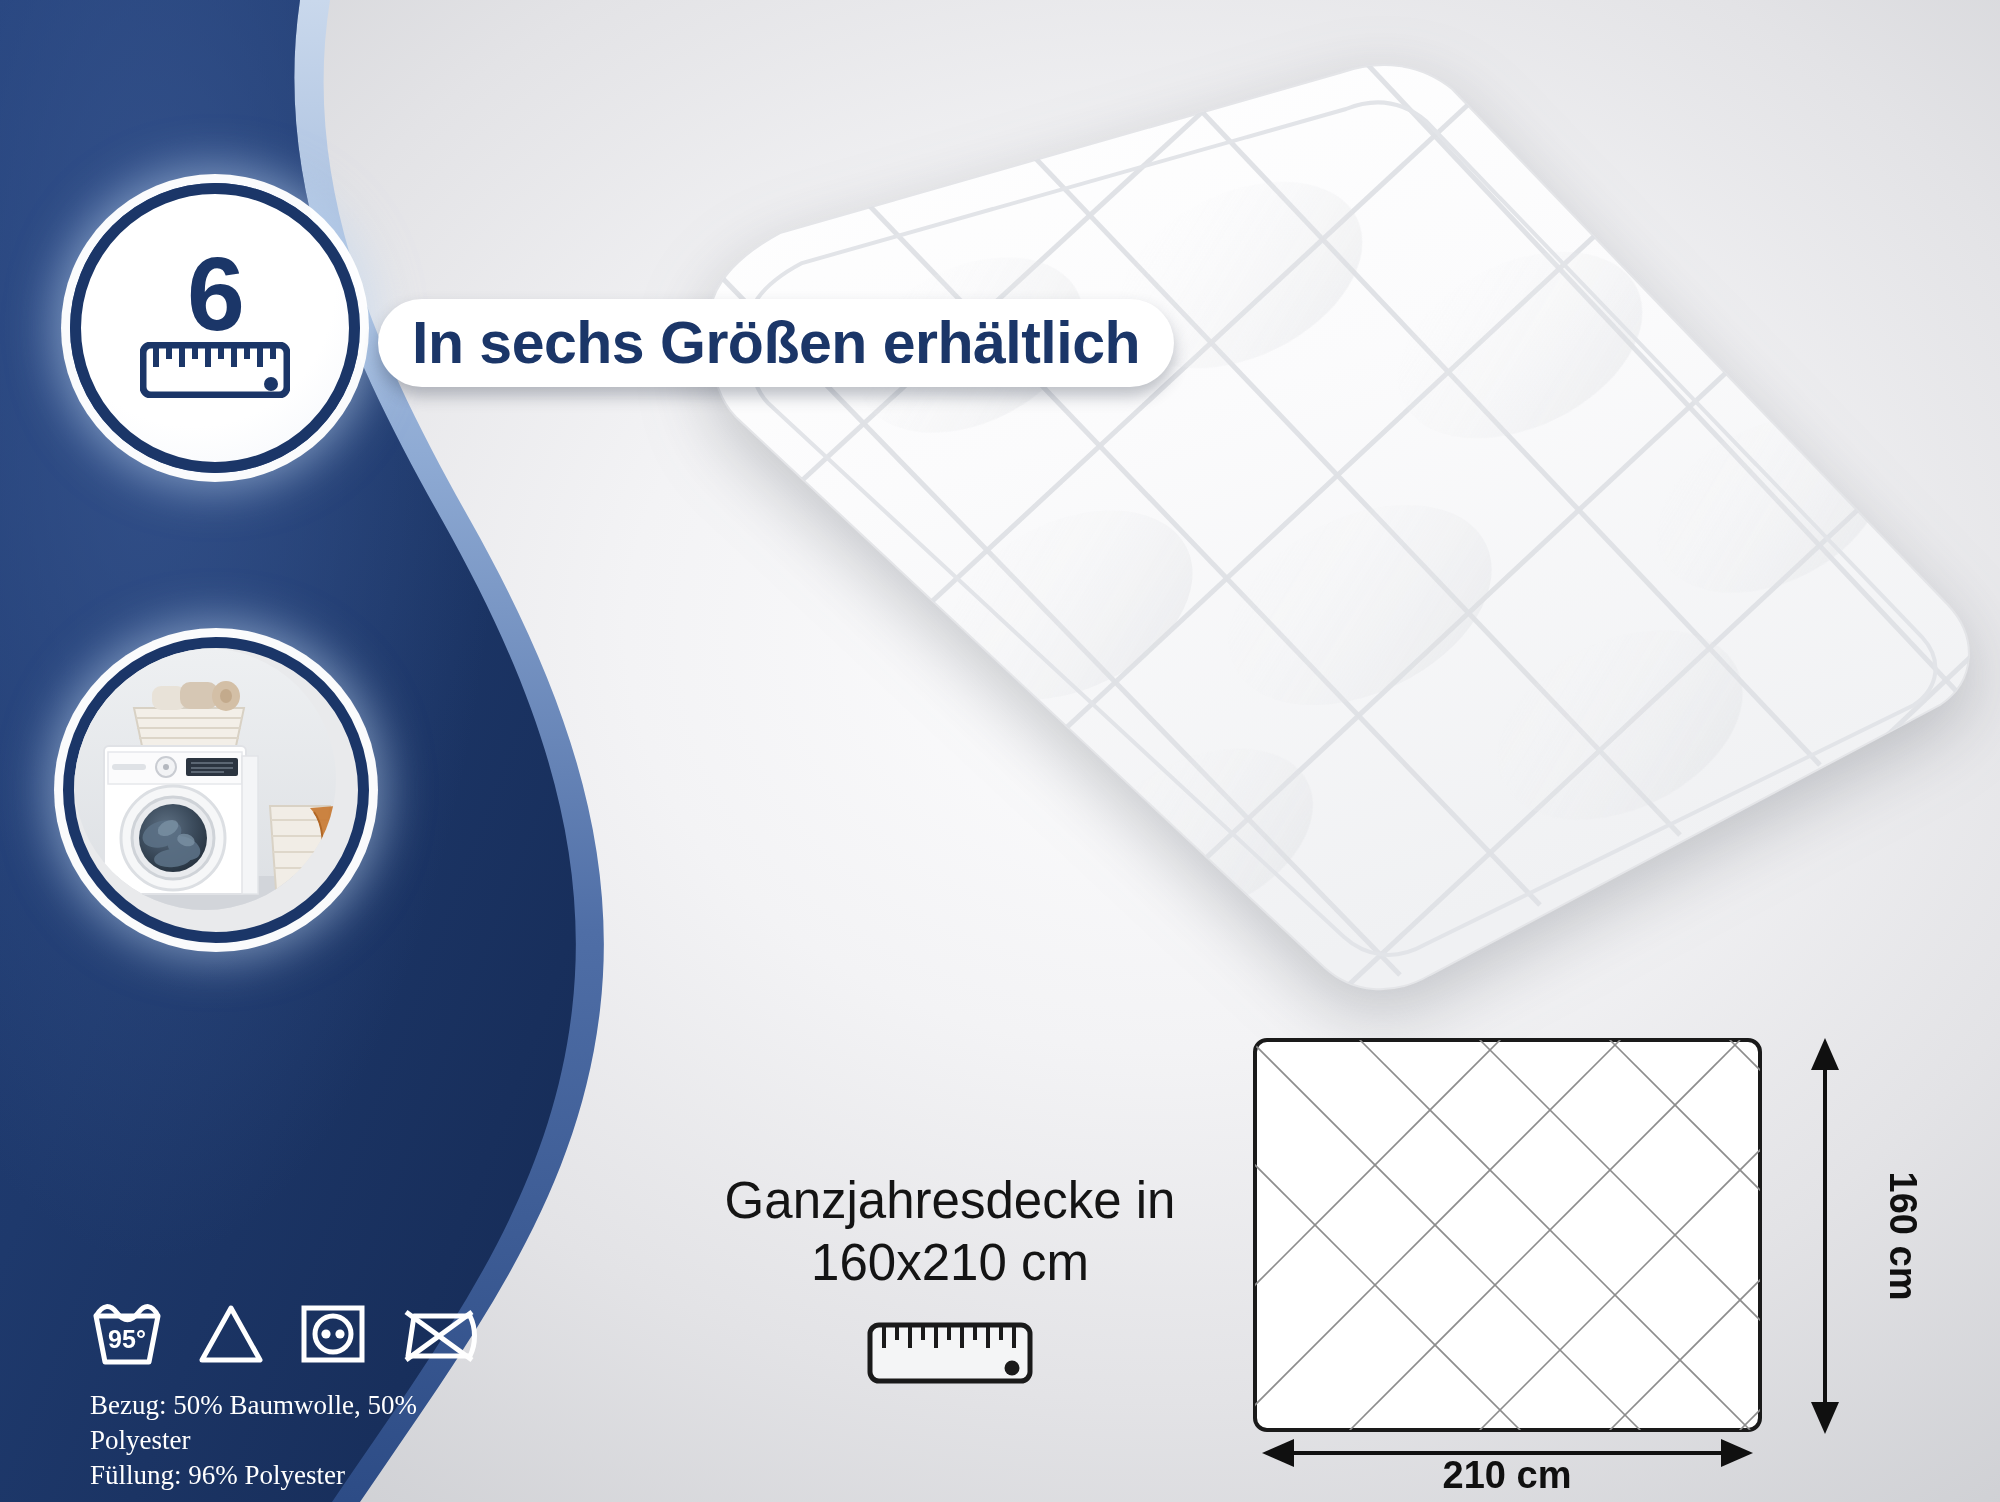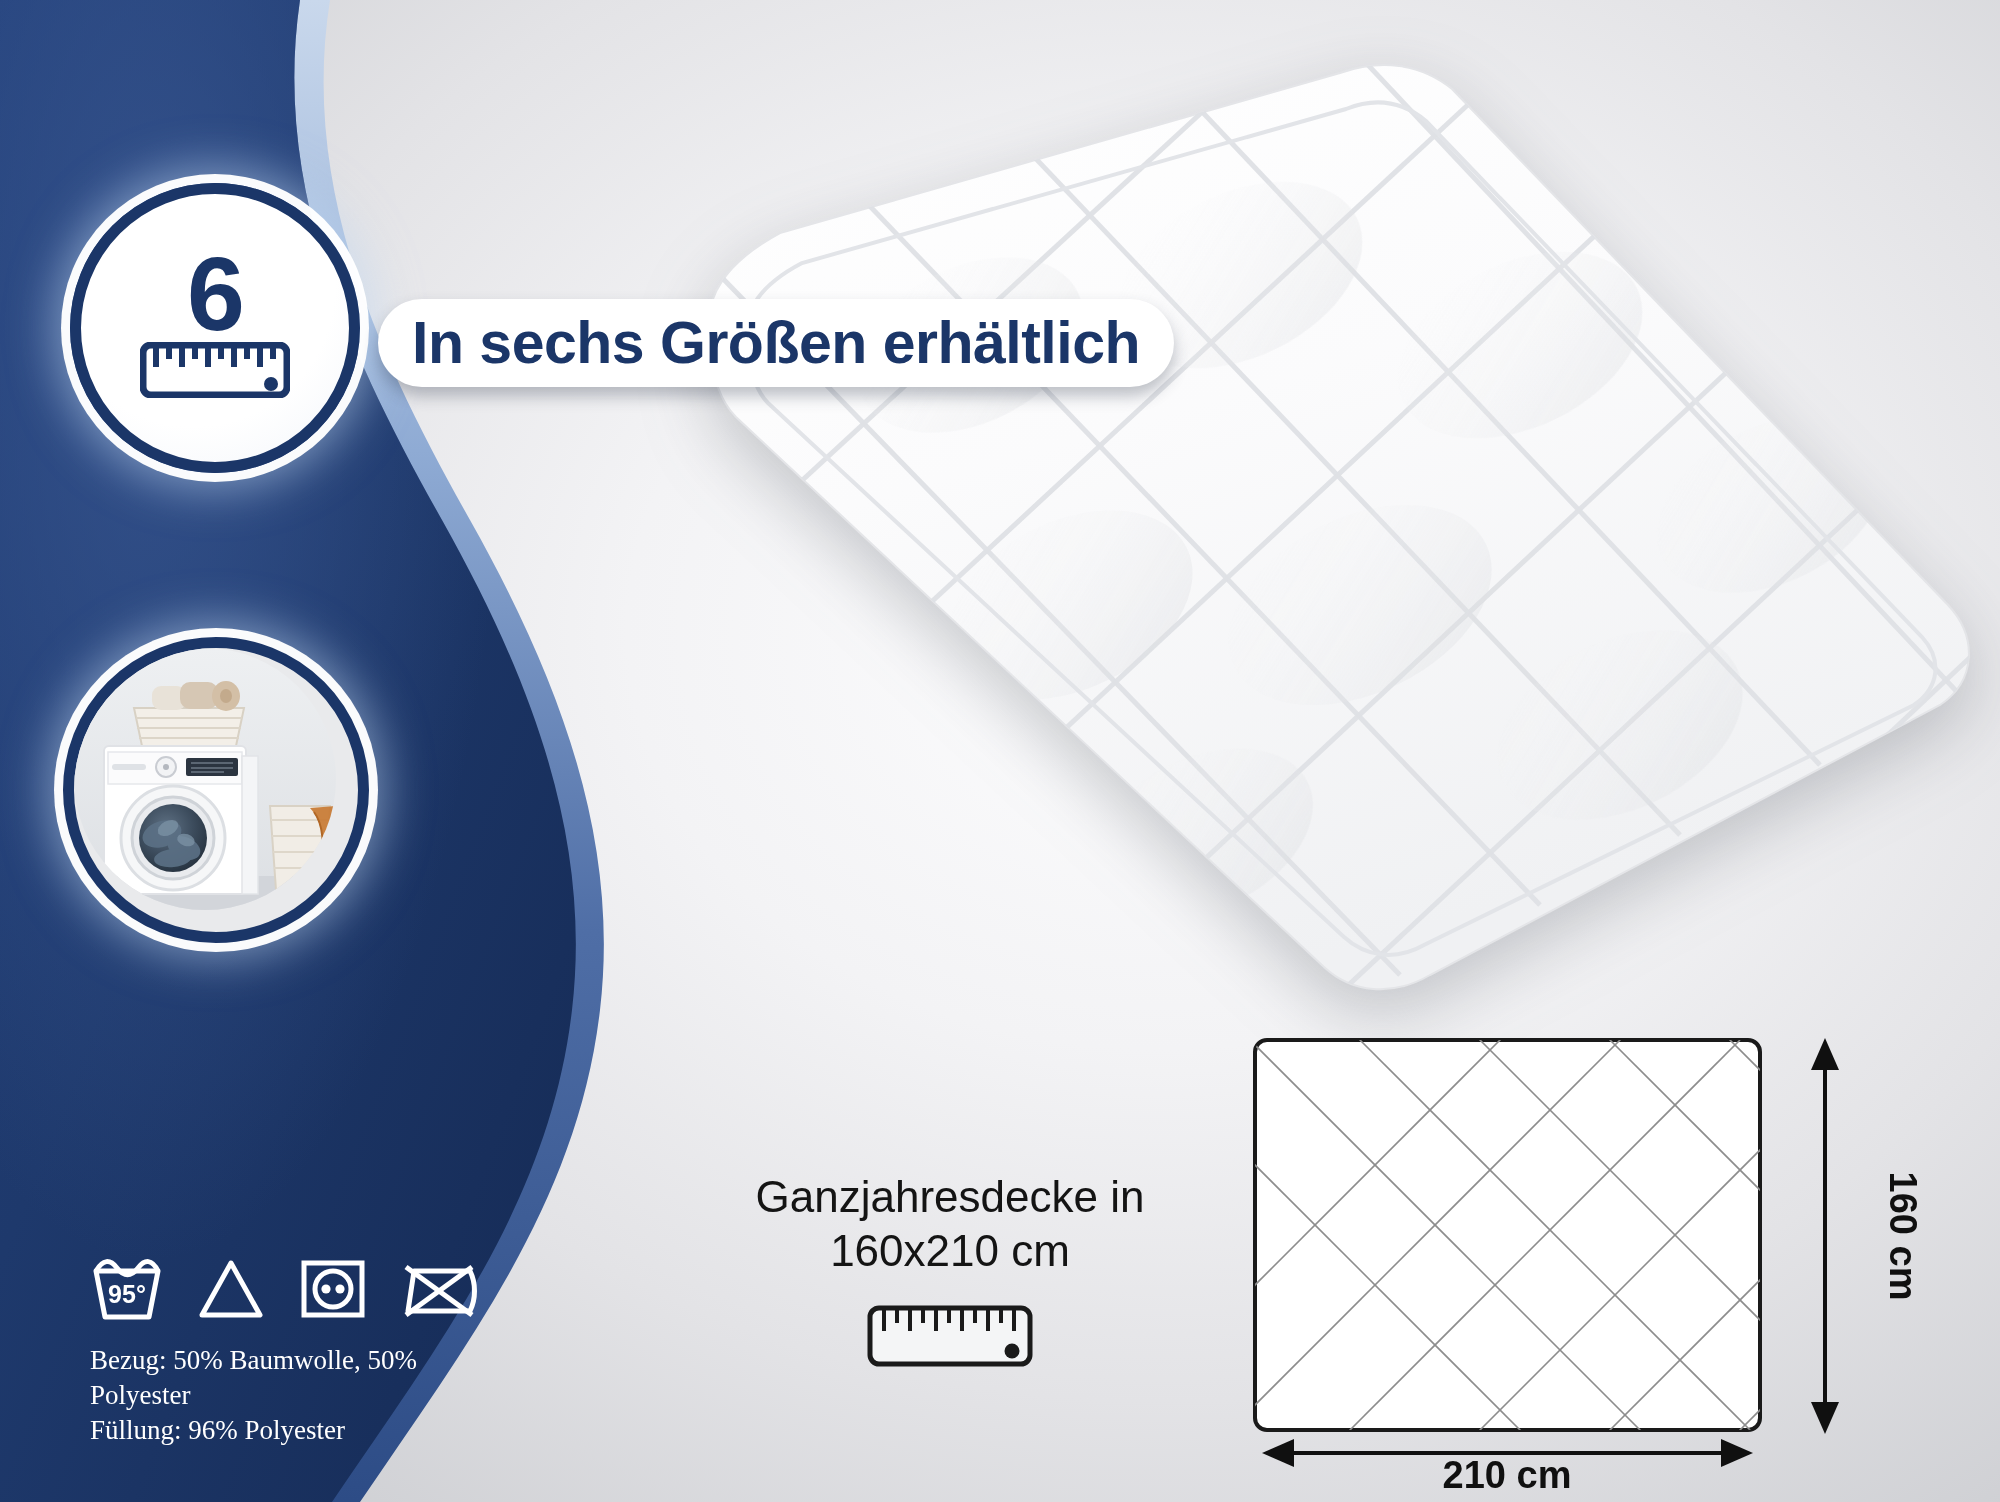--- a/index.html
+++ b/index.html
@@ -54,32 +54,32 @@
     color:#1b3668;font-weight:bold;white-space:nowrap;
     font-family:"Liberation Sans","DejaVu Sans",sans-serif;
     text-align:center;
   }
   .pill-sizes{left:378px;top:299px;height:88px;}
   .pill-sizes span{font-size:59px;letter-spacing:-.5px;}
   .pill-wash{left:378px;top:748px;height:88px;}
   .pill-wash span{font-size:59px;letter-spacing:-.5px;}
 
   
-  .care{position:absolute;left:90px;top:1253px;width:430px;}
+  .care{position:absolute;left:90px;top:1298px;width:430px;}
   .care-row{display:flex;align-items:flex-end;gap:32px;}
   .care-row svg{display:block;}
   .care-text{
     margin-top:20px;color:#ffffff;font-size:27px;line-height:1.30;
     font-family:Liberation Serif, serif;
   }
 
   
   .caption{
     position:absolute;left:700px;top:1170px;width:500px;text-align:center;
-    color:#141414;font-size:44px;line-height:1.22;
+    color:#141414;font-size:51px;line-height:1.22;
   }
   .caption-ruler{margin-top:28px;display:flex;justify-content:center;}
 
   
   .dim{position:absolute;left:1200px;top:1010px;width:800px;height:480px;}
   .dim svg{display:block;}
 </style>
 </head>
 <body>
 

